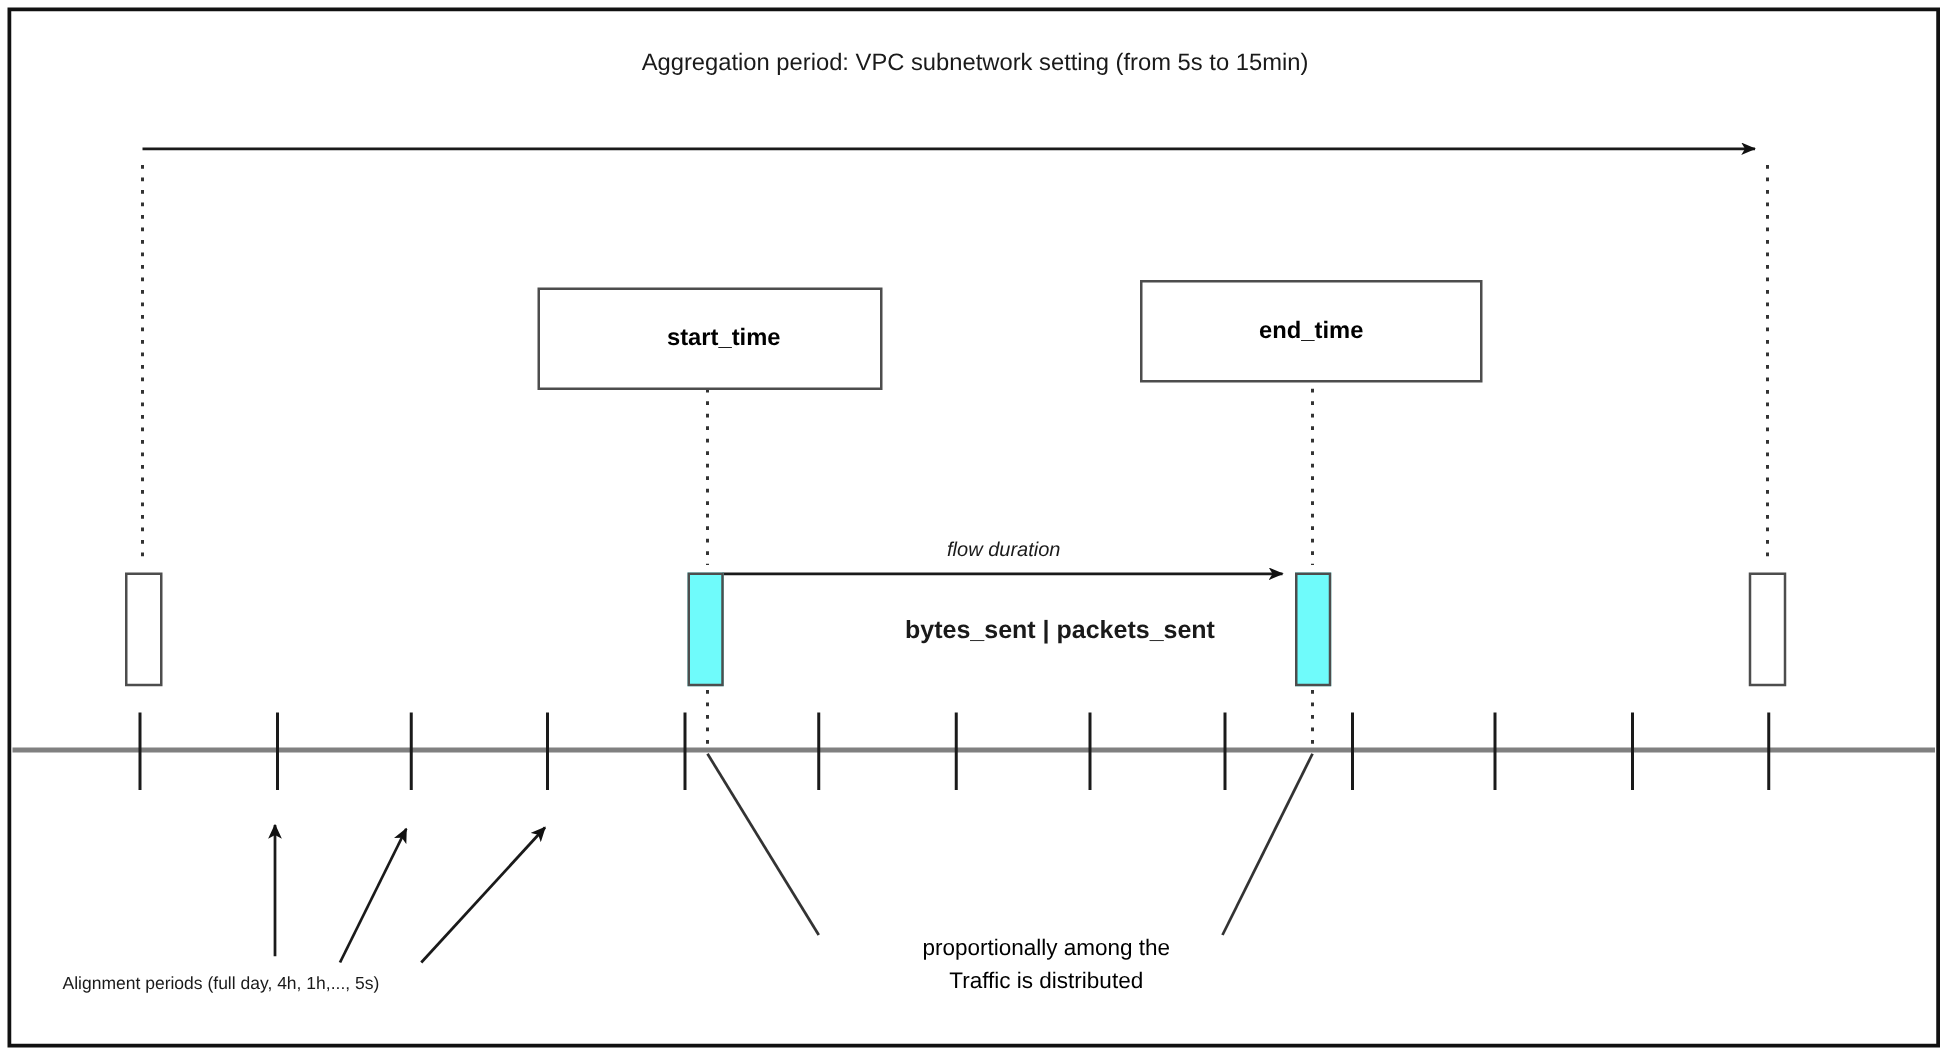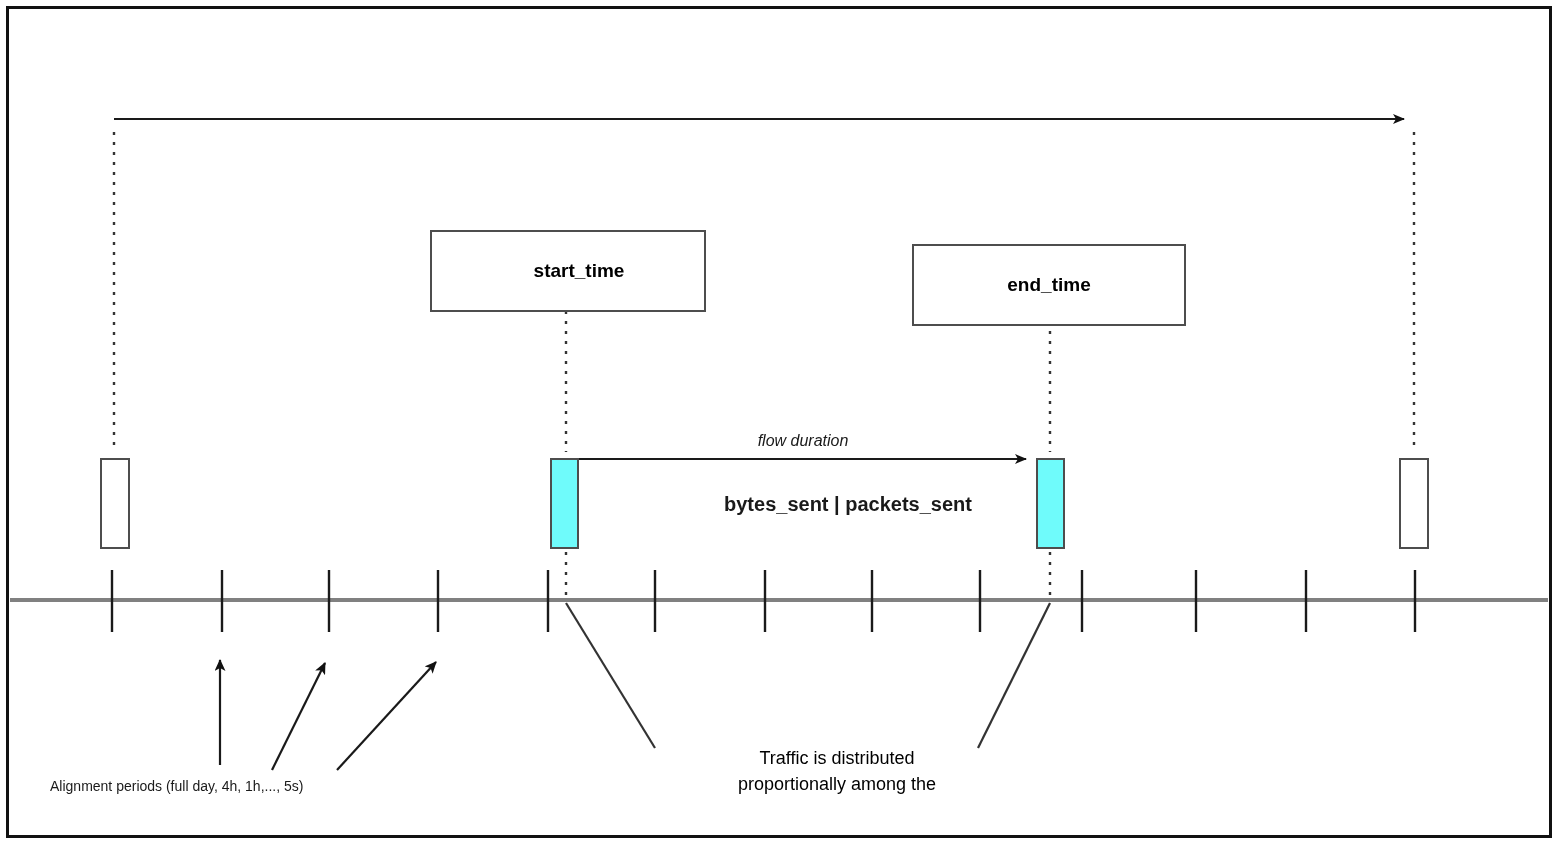--- a/index.html
+++ b/index.html
@@ -136,41 +136,42 @@
     </g>
 
     <line x1="220" y1="765" x2="220" y2="660" stroke="#1a1a1a" stroke-width="2.2" marker-end="url(#arrowBlackUp)"></line>
     <line x1="272" y1="770" x2="325" y2="663" stroke="#1a1a1a" stroke-width="2.2" marker-end="url(#arrowBlackUp)"></line>
     <line x1="337" y1="770" x2="436" y2="662" stroke="#1a1a1a" stroke-width="2.2" marker-end="url(#arrowBlackUp)"></line>
 
     <line x1="566" y1="603" x2="655" y2="748" stroke="#333333" stroke-width="2.2"></line>
     <line x1="1050" y1="603" x2="978" y2="748" stroke="#333333" stroke-width="2.2"></line>
   </svg>
 
+  <div class="txt title-text">Aggregation period: VPC subnetwork setting (from 5s to 15min)</div>
 
   <div class="node-box" style="left:430px; top:230px; width:276px; height:82px;padding-left:22px;">
     <span class="box-label">start_time</span>
   </div>
 
-  <div class="node-box" style="left:912px; top:244px; width:274px; height:82px;">
+  <div class="node-box" style="left:912px; top:224px; width:274px; height:82px;">
     <span class="box-label">end_time</span>
   </div>
 
   <div class="bar" style="left:100px; top:458px; width:30px; height:91px; background:#ffffff;"></div>
 
   <div class="bar" style="left:1399px; top:458px; width:30px; height:91px; background:#ffffff;"></div>
 
   <div class="bar" style="left:550px; top:458px; width:29px; height:91px; background:#6ffbfb;"></div>
 
   <div class="bar" style="left:1036px; top:458px; width:29px; height:91px; background:#6ffbfb;"></div>
 
   <div class="txt flow-label" style="left:578px; top:432px; width:450px;">flow duration</div>
 
   <div class="txt metrics-label" style="left:578px; top:493px; width:460px;padding-left:40px;">bytes_sent | packets_sent</div>
 
   <div class="txt caption" style="left:50px; top:778px;">Alignment periods (full day, 4h, 1h,..., 5s)</div>
 
   <div style="position:absolute; left:682px; top:745px; width:310px;">
+    <div class="caption-center">proportionally among the</div>
     <div class="caption-center">Traffic is distributed</div>
-    <div class="caption-center">proportionally among the</div>
   </div>
 
 </div>
 
 </body></html>

